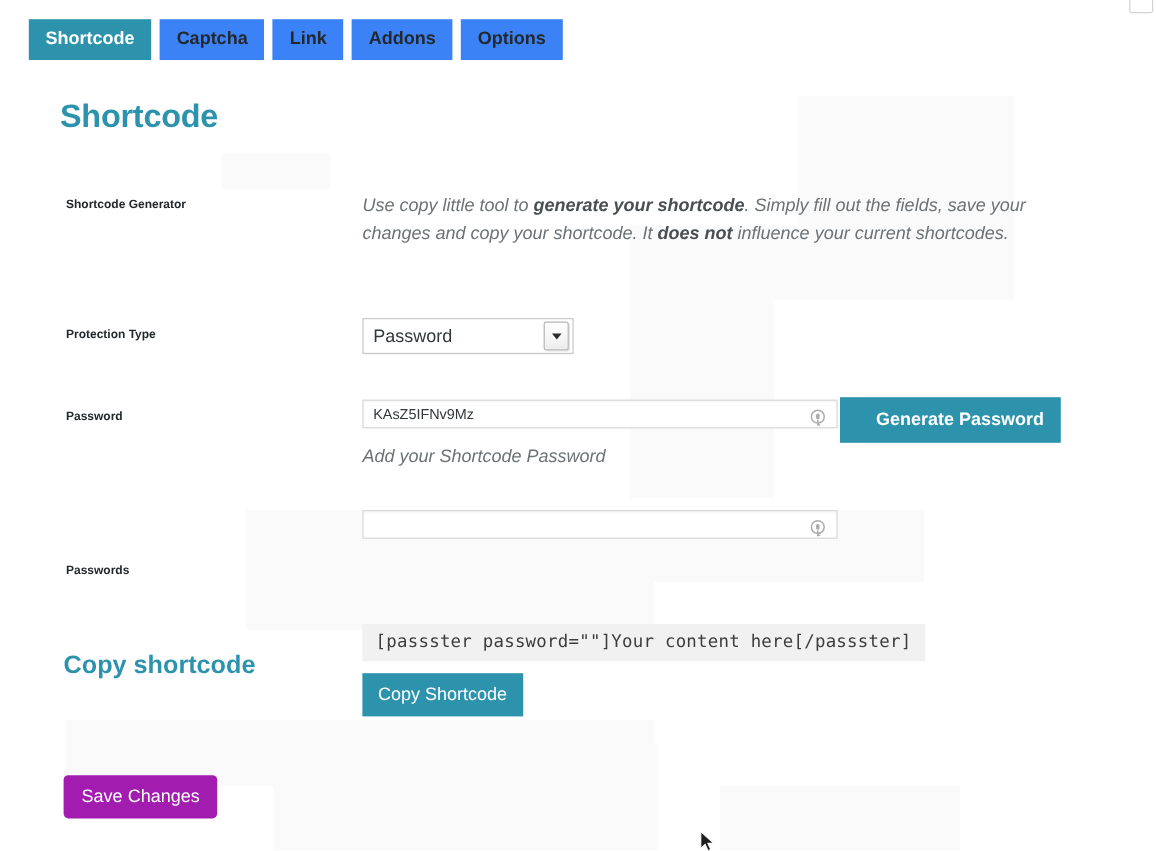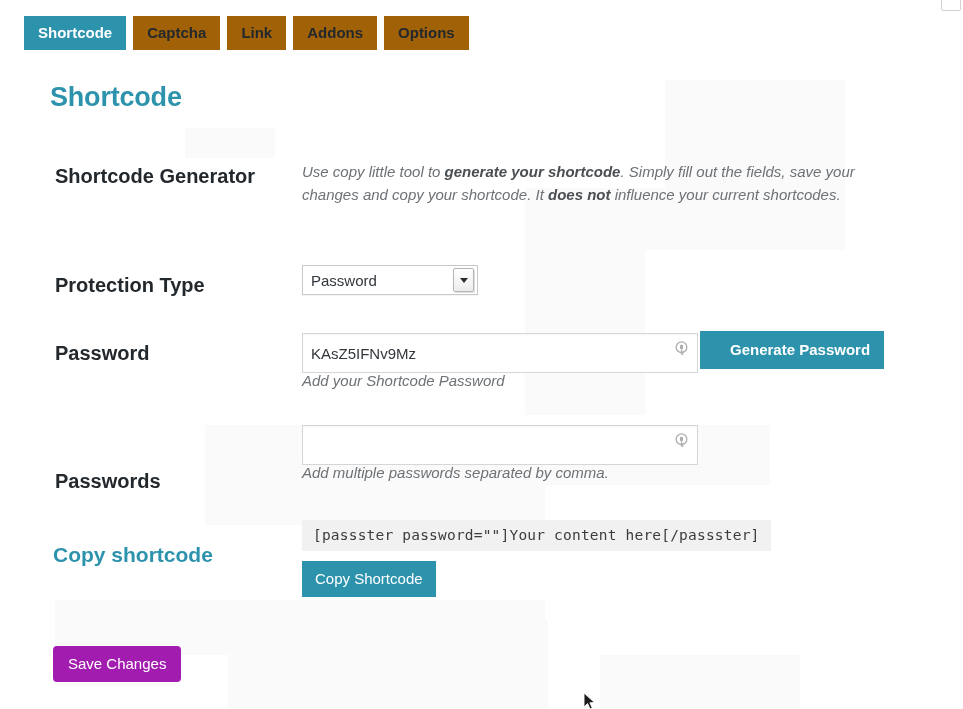--- a/index.html
+++ b/index.html
@@ -48,21 +48,21 @@
 
   
   .tab-bar {
     position: absolute;
     left: 24px;
     top: 16px;
     display: flex;
     gap: 7px;
   }
   .tab {
-    background: #a16207;
+    background: #3b82f6;
     color: #23282d;
     font-size: 15px;
     font-weight: bold;
     padding: 9px 14px 10px 14px;
     line-height: 1;
     cursor: pointer;
     border: none;
     font-family: "Liberation Sans", sans-serif;
     white-space: nowrap;
   }
@@ -79,21 +79,21 @@
     font-size: 27px;
     font-weight: bold;
     color: #2d93ad;
     letter-spacing: -0.2px;
   }
 
   
   .row-label {
     position: absolute;
     left: 55px;
-    font-size: 20px;
+    font-size: 10px;
     font-weight: bold;
     color: #23282d;
   }
   .desc-italic {
     position: absolute;
     font-style: italic;
     font-size: 15px;
     color: #6d7276;
     line-height: 1.55;
   }
@@ -144,22 +144,22 @@
     border-right: 4px solid transparent;
     border-top: 5px solid #2b2b2b;
   }
 
   
   .text-input {
     position: absolute;
     box-sizing: border-box;
     border: 1px solid #d6d6d6;
     background: #ffffff;
-    height: 40px;
-    font-size: 15px;
+    height: 24px;
+    font-size: 12px;
     color: #32373c;
     font-family: "Liberation Sans", sans-serif;
     padding: 0 30px 0 8px;
     outline: none;
     box-shadow: inset 0 1px 2px rgba(0,0,0,0.04);
   }
   .text-input::placeholder { color: #a9a9a9; }
   .input-pw      { left: 302px; top: 333px; width: 396px; }
   .input-pws     { left: 302px; top: 425px; width: 396px; }
 
@@ -296,21 +296,20 @@
   <button class="btn-teal btn-generate">Generate Password</button>
   <div class="desc-italic help-pw">Add your Shortcode Password</div>
 
   <div class="row-label" style="top:434px;margin-top:36px;">Passwords</div>
   <input class="text-input input-pws" type="text" value="" style="">
   <svg class="key-icon k2" viewBox="0 0 20 20">
     <circle cx="10" cy="8.5" r="6.3" fill="none" stroke="#6b6b6b" stroke-width="1.5"></circle>
     <rect x="8.2" y="5.5" width="3.6" height="5.6" rx="1.6" fill="#6b6b6b"></rect>
     <path d="M10 11.6 L10 17.4 M10 14.3 L13 14.3 M10 16.6 L12.4 16.6" stroke="#6b6b6b" stroke-width="1.5" fill="none"></path>
   </svg>
-  <div class="desc-italic help-pws">Add multiple passwords separated by comma.</div>
 
   <div class="copy-heading">Copy shortcode</div>
   <div class="code-box">[passster password=""]Your content here[/passster]</div>
   <button class="btn-teal btn-copy">Copy Shortcode</button>
 
   <button class="btn-save">Save Changes</button>
 
   <svg class="cursor" width="14" height="20" viewBox="0 0 14 20">
     <path d="M1 1 L1 15 L4.6 11.6 L7 17 L9.3 16 L6.9 10.8 L11.6 10.6 Z" fill="#1c1c1c" stroke="#ffffff" stroke-width="0.9"></path>
   </svg>

